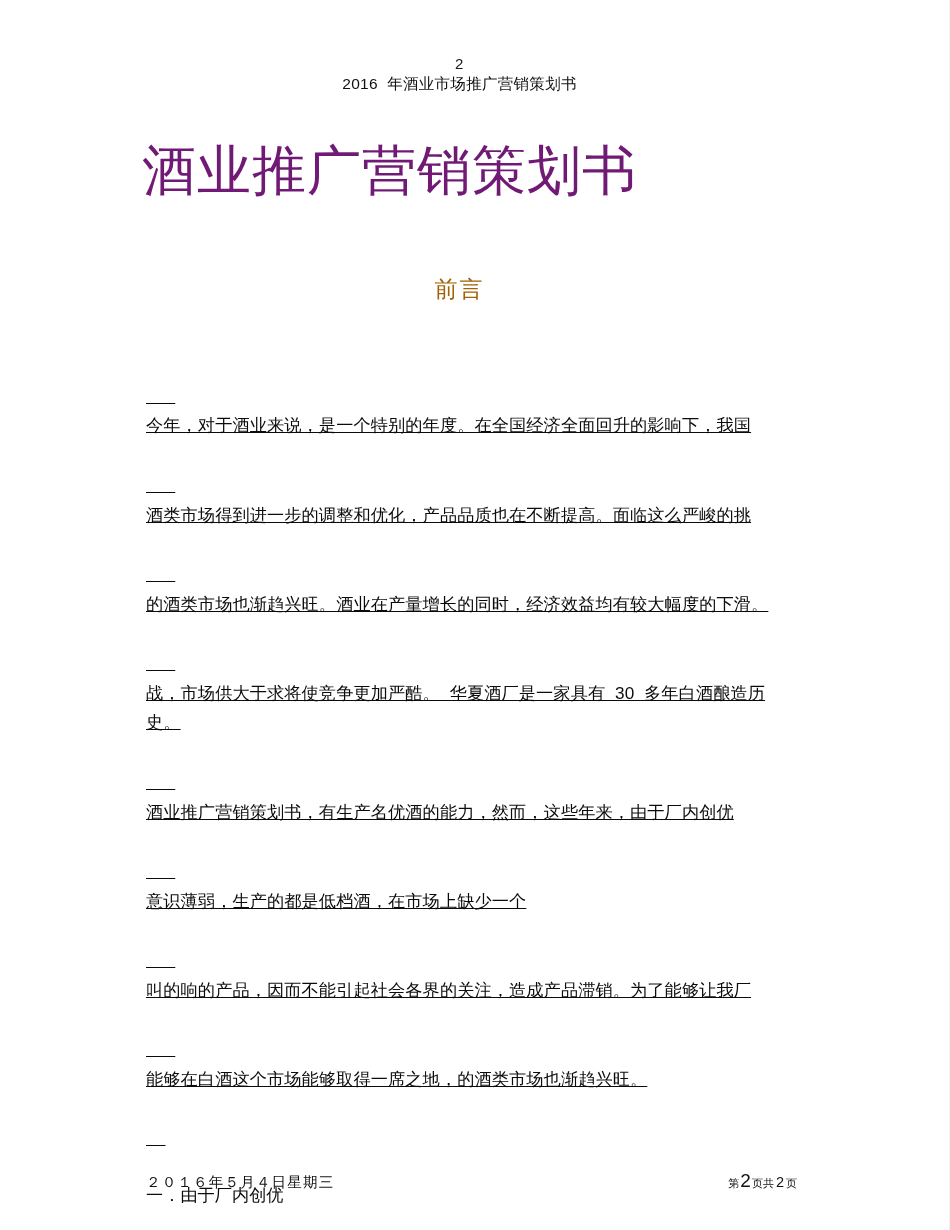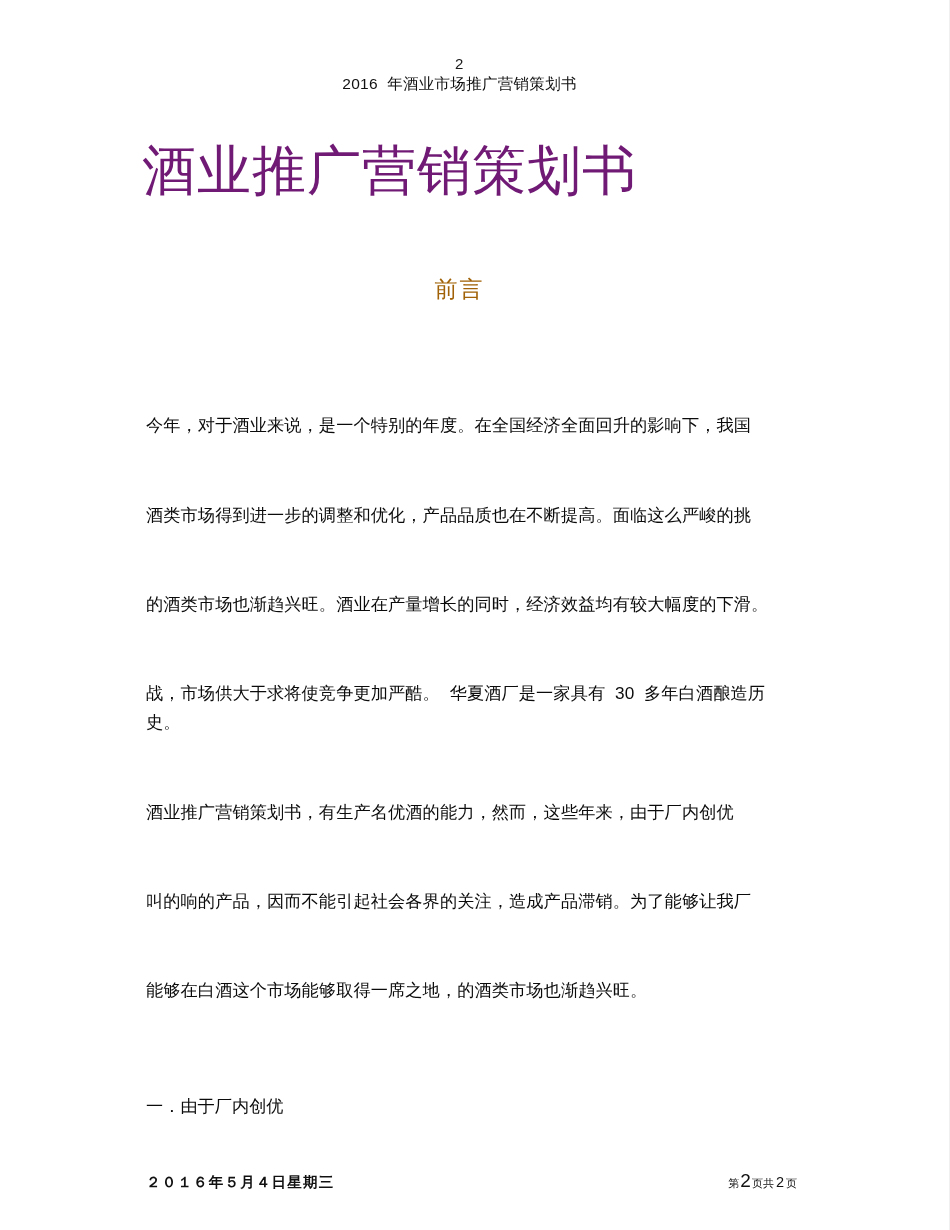--- a/index.html
+++ b/index.html
@@ -73,20 +73,21 @@
     left: 146px;
     top: 352px;
     width: 652px;
   }
   .para {
     font-size: 17.2px;
     line-height: 29.7px;
     color: #0b0b0b;
     white-space: pre-wrap;
     letter-spacing: 0.1px;
+    text-decoration: underline;
   }
   .heading {
     font-size: 17.2px;
     line-height: 29.7px;
     color: #0b0b0b;
     white-space: pre-wrap;
   }
   .sect-gap {
     margin-top: 27px;
   }
@@ -99,21 +100,20 @@
     top: 1170px;
     display: flex;
     justify-content: space-between;
     align-items: baseline;
   }
   .footer-date {
     font-size: 14.5px;
     letter-spacing: 1.2px;
     color: #111111;
     white-space: pre;
-    font-weight: bold;
   }
   .footer-pages {
     font-size: 14.5px;
     color: #111111;
     white-space: pre;
     display: flex;
     align-items: baseline;
   }
   .footer-pages .small {
     font-size: 11px;
@@ -142,20 +142,21 @@
   <div class="doc-subtitle">前言</div>
 
   <div class="body-area">
 
     <div class="para">
       <div>今年，对于酒业来说，是一个特别的年度。在全国经济全面回升的影响下，我国</div>
       <div>酒类市场得到进一步的调整和优化，产品品质也在不断提高。面临这么严峻的挑</div>
       <div>的酒类市场也渐趋兴旺。酒业在产量增长的同时，经济效益均有较大幅度的下滑。</div>
       <div>战，市场供大于求将使竞争更加严酷。  华夏酒厂是一家具有  30  多年白酒酿造历史。</div>
       <div>酒业推广营销策划书，有生产名优酒的能力，然而，这些年来，由于厂内创优</div>
+      <div>意识薄弱，生产的都是低档酒，在市场上缺少一个</div>
       <div>叫的响的产品，因而不能引起社会各界的关注，造成产品滞销。为了能够让我厂</div>
       <div>能够在白酒这个市场能够取得一席之地，的酒类市场也渐趋兴旺。</div>
     </div>
 
     <div class="heading sect-gap">一．由于厂内创优</div>
 
     <div class="para">
       
       
     </div>

